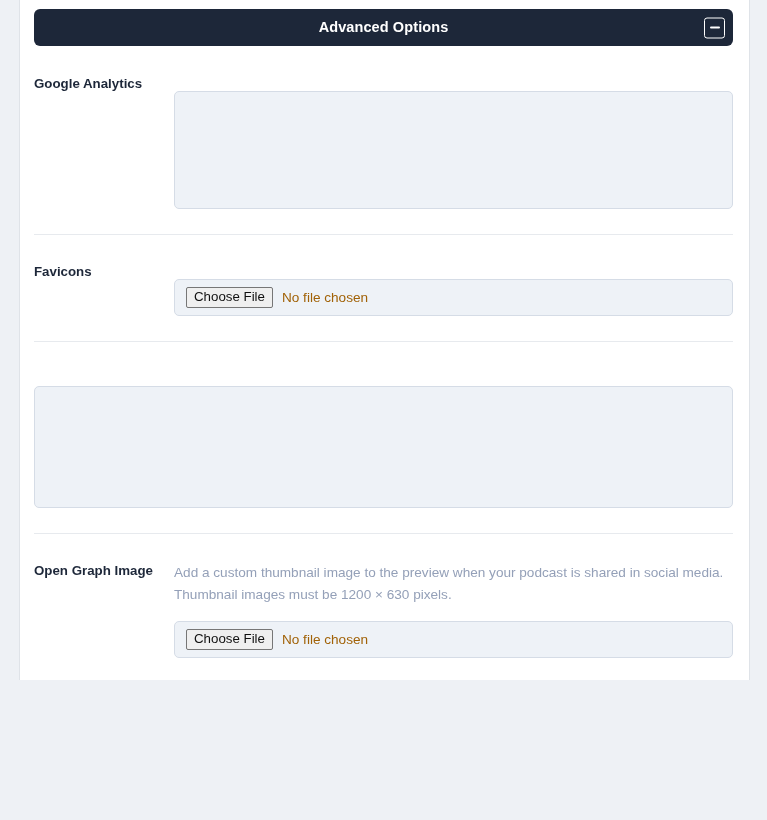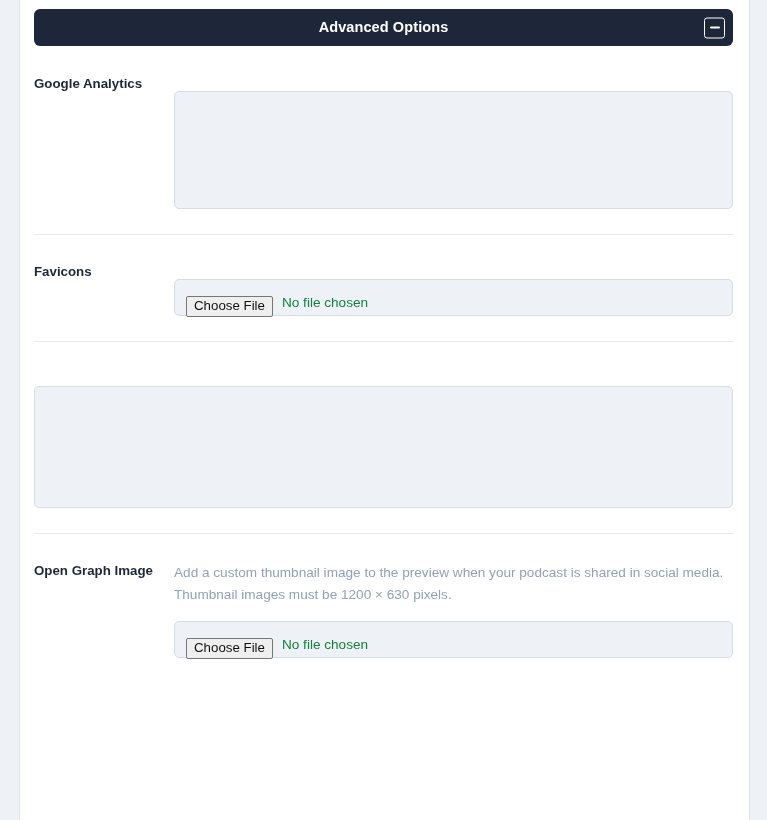--- a/index.html
+++ b/index.html
@@ -23,21 +23,21 @@
     width: 767px;
     height: 820px;
     background: #eef1f5;
   }
 
   .content-column {
     position: absolute;
     left: 19px;
     top: 0;
     width: 731px;
-    height: 820px;
+    height: 680px;
     background: #ffffff;
     border-left: 1px solid #dfe3e8;
     border-right: 1px solid #dfe3e8;
     overflow: hidden;
   }
 
   .inner {
     position: relative;
     width: 100%;
     height: 100%;
@@ -142,39 +142,39 @@
   .ta-tall  { height: 122px; }
 
   
   .file-field {
     width: 100%;
     height: 37px;
     background: #eef2f7;
     border: 1px solid #d5dce6;
     border-radius: 5px;
     display: flex;
-    align-items: flex-start;
+    align-items: center;
     padding: 16px 11px;
   }
 
   .file-btn {
     font-family: "Liberation Sans", sans-serif;
     font-size: 13.3px;
     color: #101010;
     background: #efefef;
     border: 1px solid #767676;
     border-radius: 2px;
     padding: 1px 7px 2px 7px;
     line-height: 16px;
     cursor: pointer;
   }
 
   .file-name {
     font-size: 13.6px;
-    color: #15803d;
+    color: #a16207;
     margin-left: 9px;
     line-height: 1;
   }
 
   
   .divider {
     height: 1px;
     background: #e7eaee;
     margin: 0 16px 0 14px;
   }

